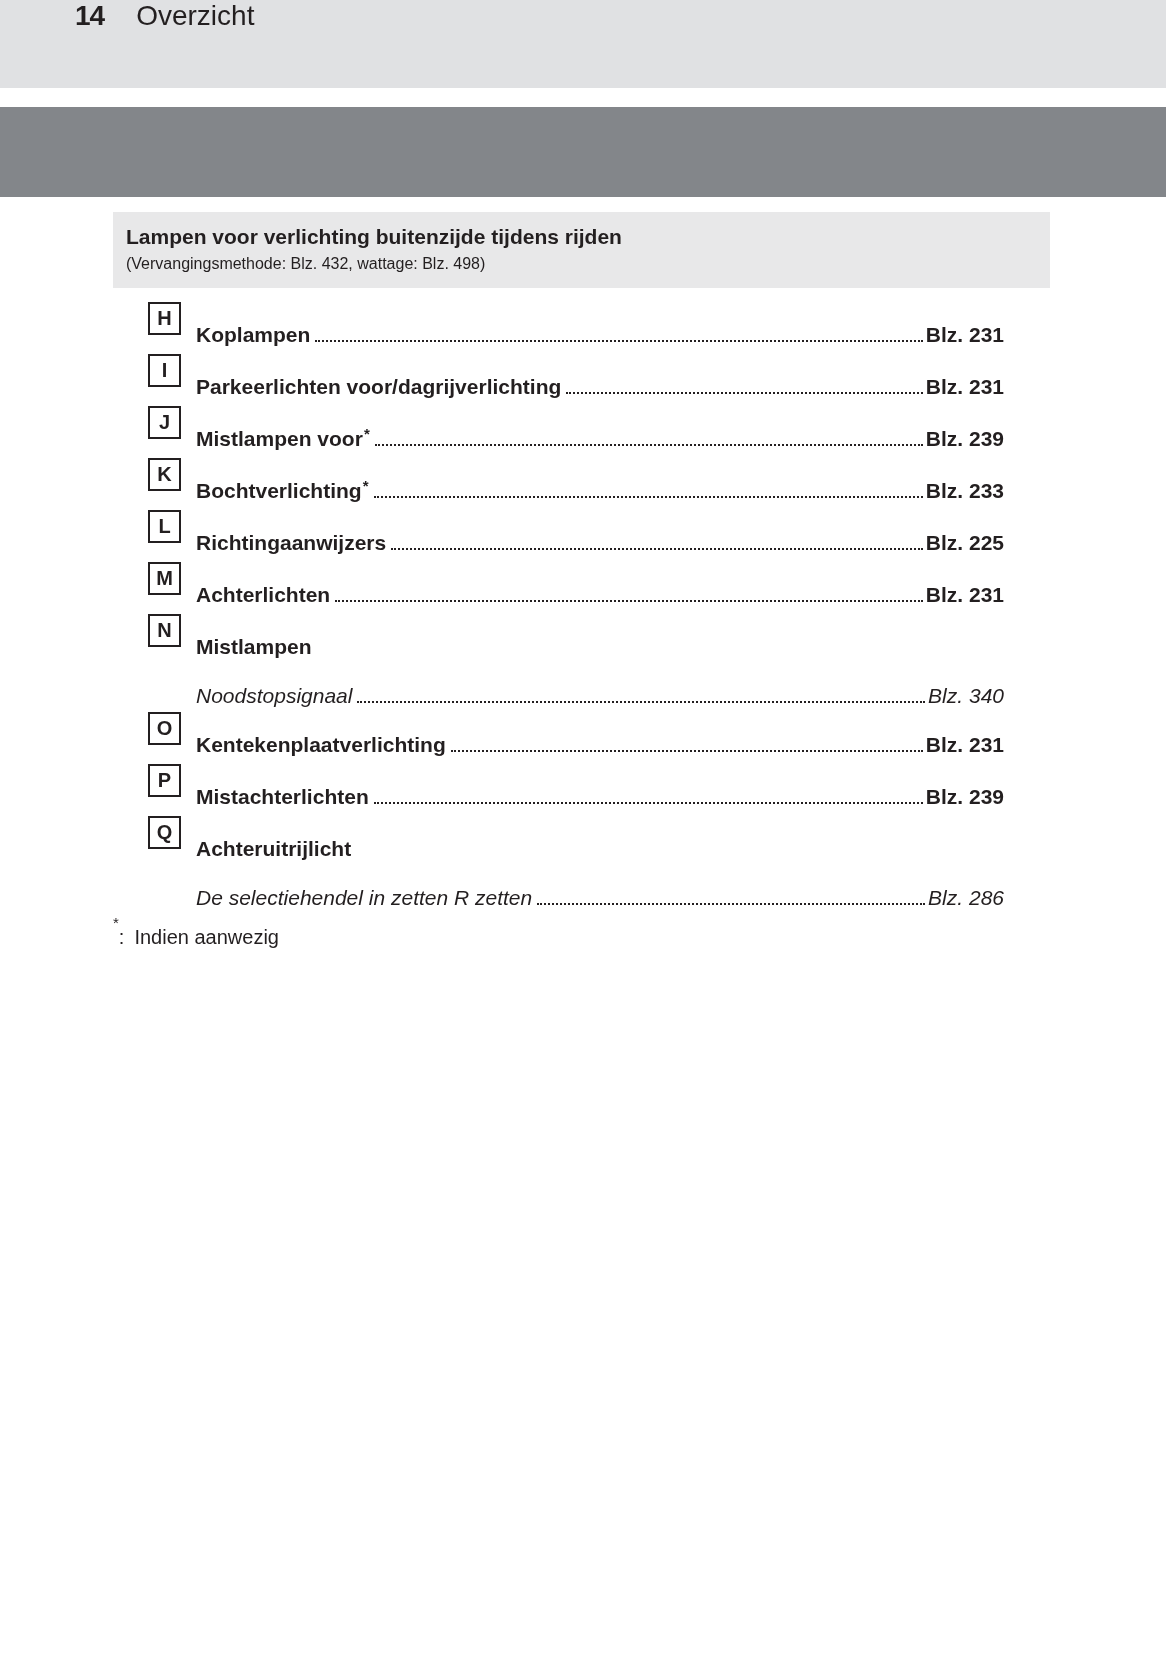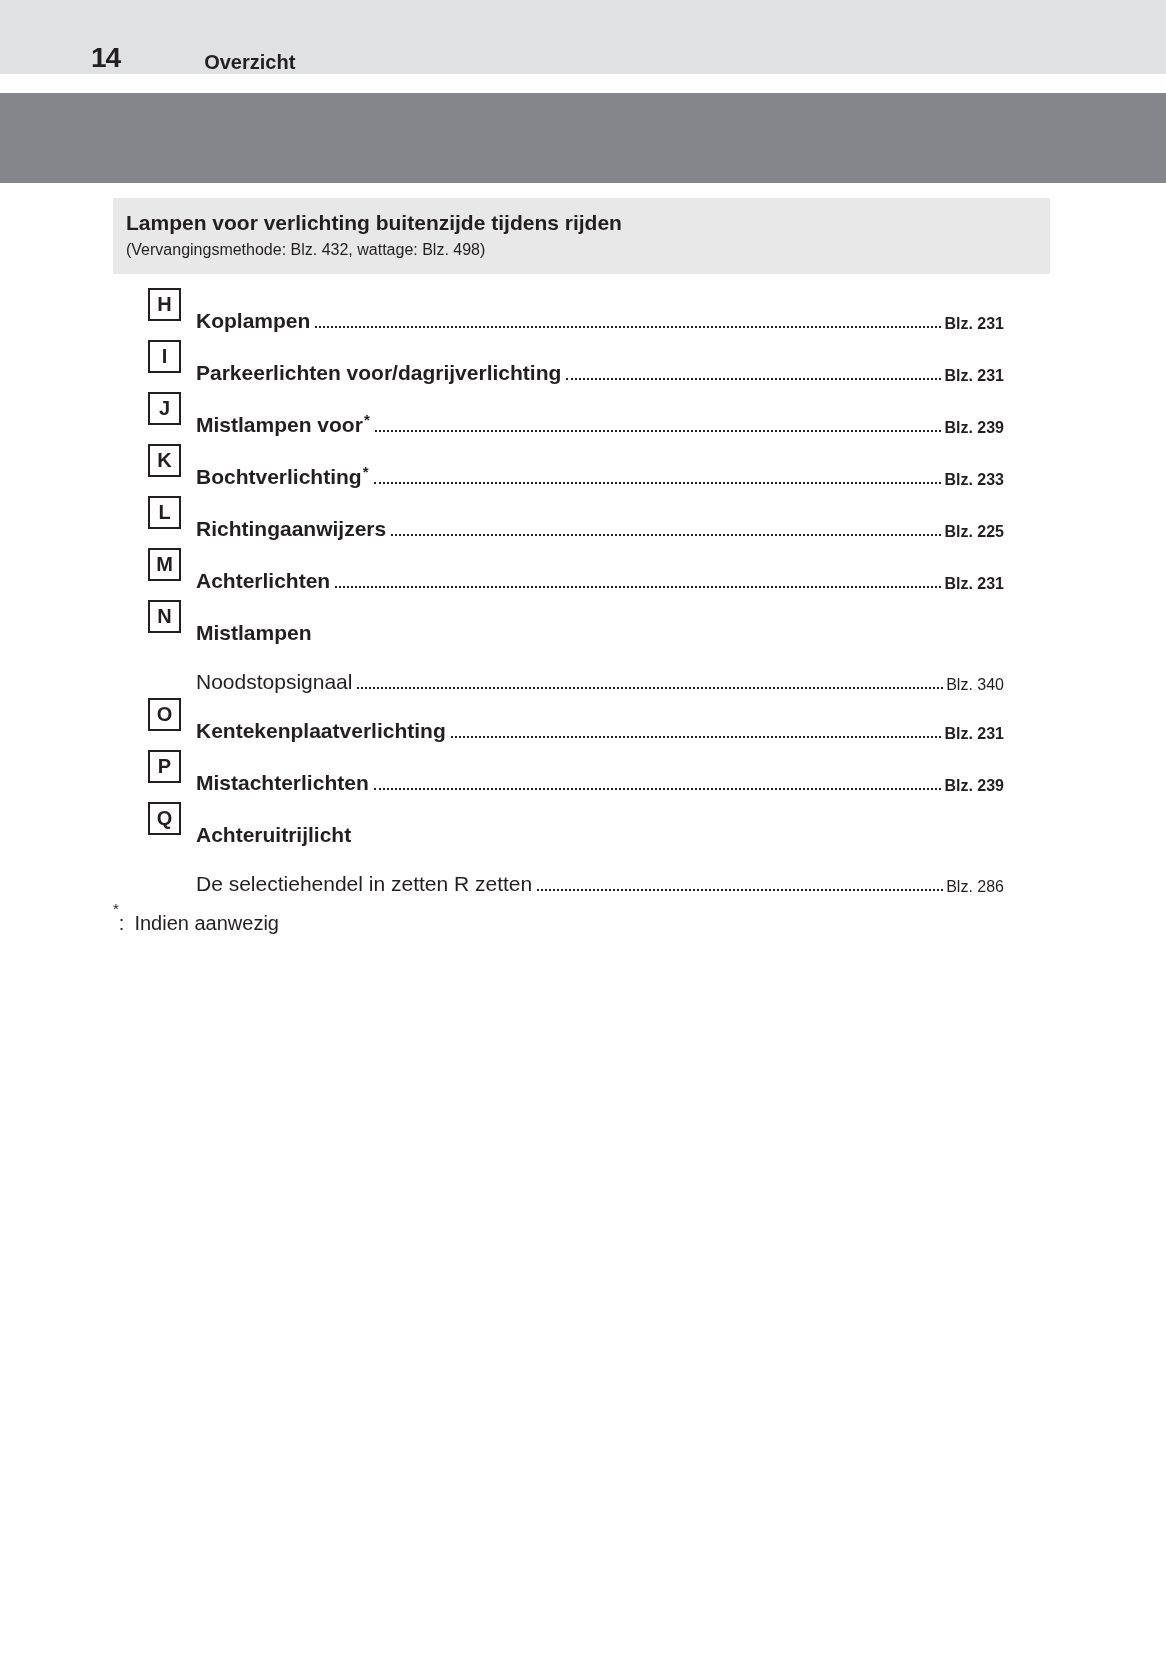--- a/index.html
+++ b/index.html
@@ -18,36 +18,34 @@
   }
   .page{
     position:relative;
     width:1166px;
     height:1654px;
     background:var(--page-bg);
     overflow:hidden;
   }
   
   .topbar{
-    height:74px;
+    height:88px;
     background:var(--header-bar);
     display:flex;
-    align-items:flex-end;
-    padding-left:16px;
+    align-items:flex-start;
   }
   .pagenum{
     margin-left:75px;
     font-size:28px;
     font-weight:bold;
     letter-spacing:-1px;
   }
   .section-title{
-    margin-left:84px;
-    font-size:20px;
-    font-weight:bold;
+    margin-left:32px;
+    font-size:28px;
   }
   
   .banner{
     margin-top:19px;
     height:90px;
     background:var(--banner);
   }
   
   .callout{
     margin:15px 0 0 113px;
@@ -71,20 +69,21 @@
     width:856px;
   }
   .row{
     display:flex;
     align-items:center;
     height:52px;
   }
   .subrow{
     height:46px;
     padding-left:48px;
+    font-style:italic;
   }
   .keybox{
     flex:0 0 auto;
     width:33px;
     height:33px;
     border:2.5px solid var(--ink);
     background:#fff;
     display:flex;
     align-items:center;
     justify-content:center;
@@ -113,21 +112,21 @@
     top:-8px;
     margin-left:1px;
   }
   .dots{
     flex:1;
     min-width:12px;
     border-bottom:2.5px dotted var(--ink);
     margin:0 3px 5px 5px;
   }
   .pageref{
-    font-size:16px;
+    font-size:21px;
     font-weight:bold;
     white-space:nowrap;
   }
   .subrow .pageref{font-weight:normal;}
   
   .footnote{
     margin:18px 0 0 113px;
     font-size:20px;
     line-height:1.2;
   }

